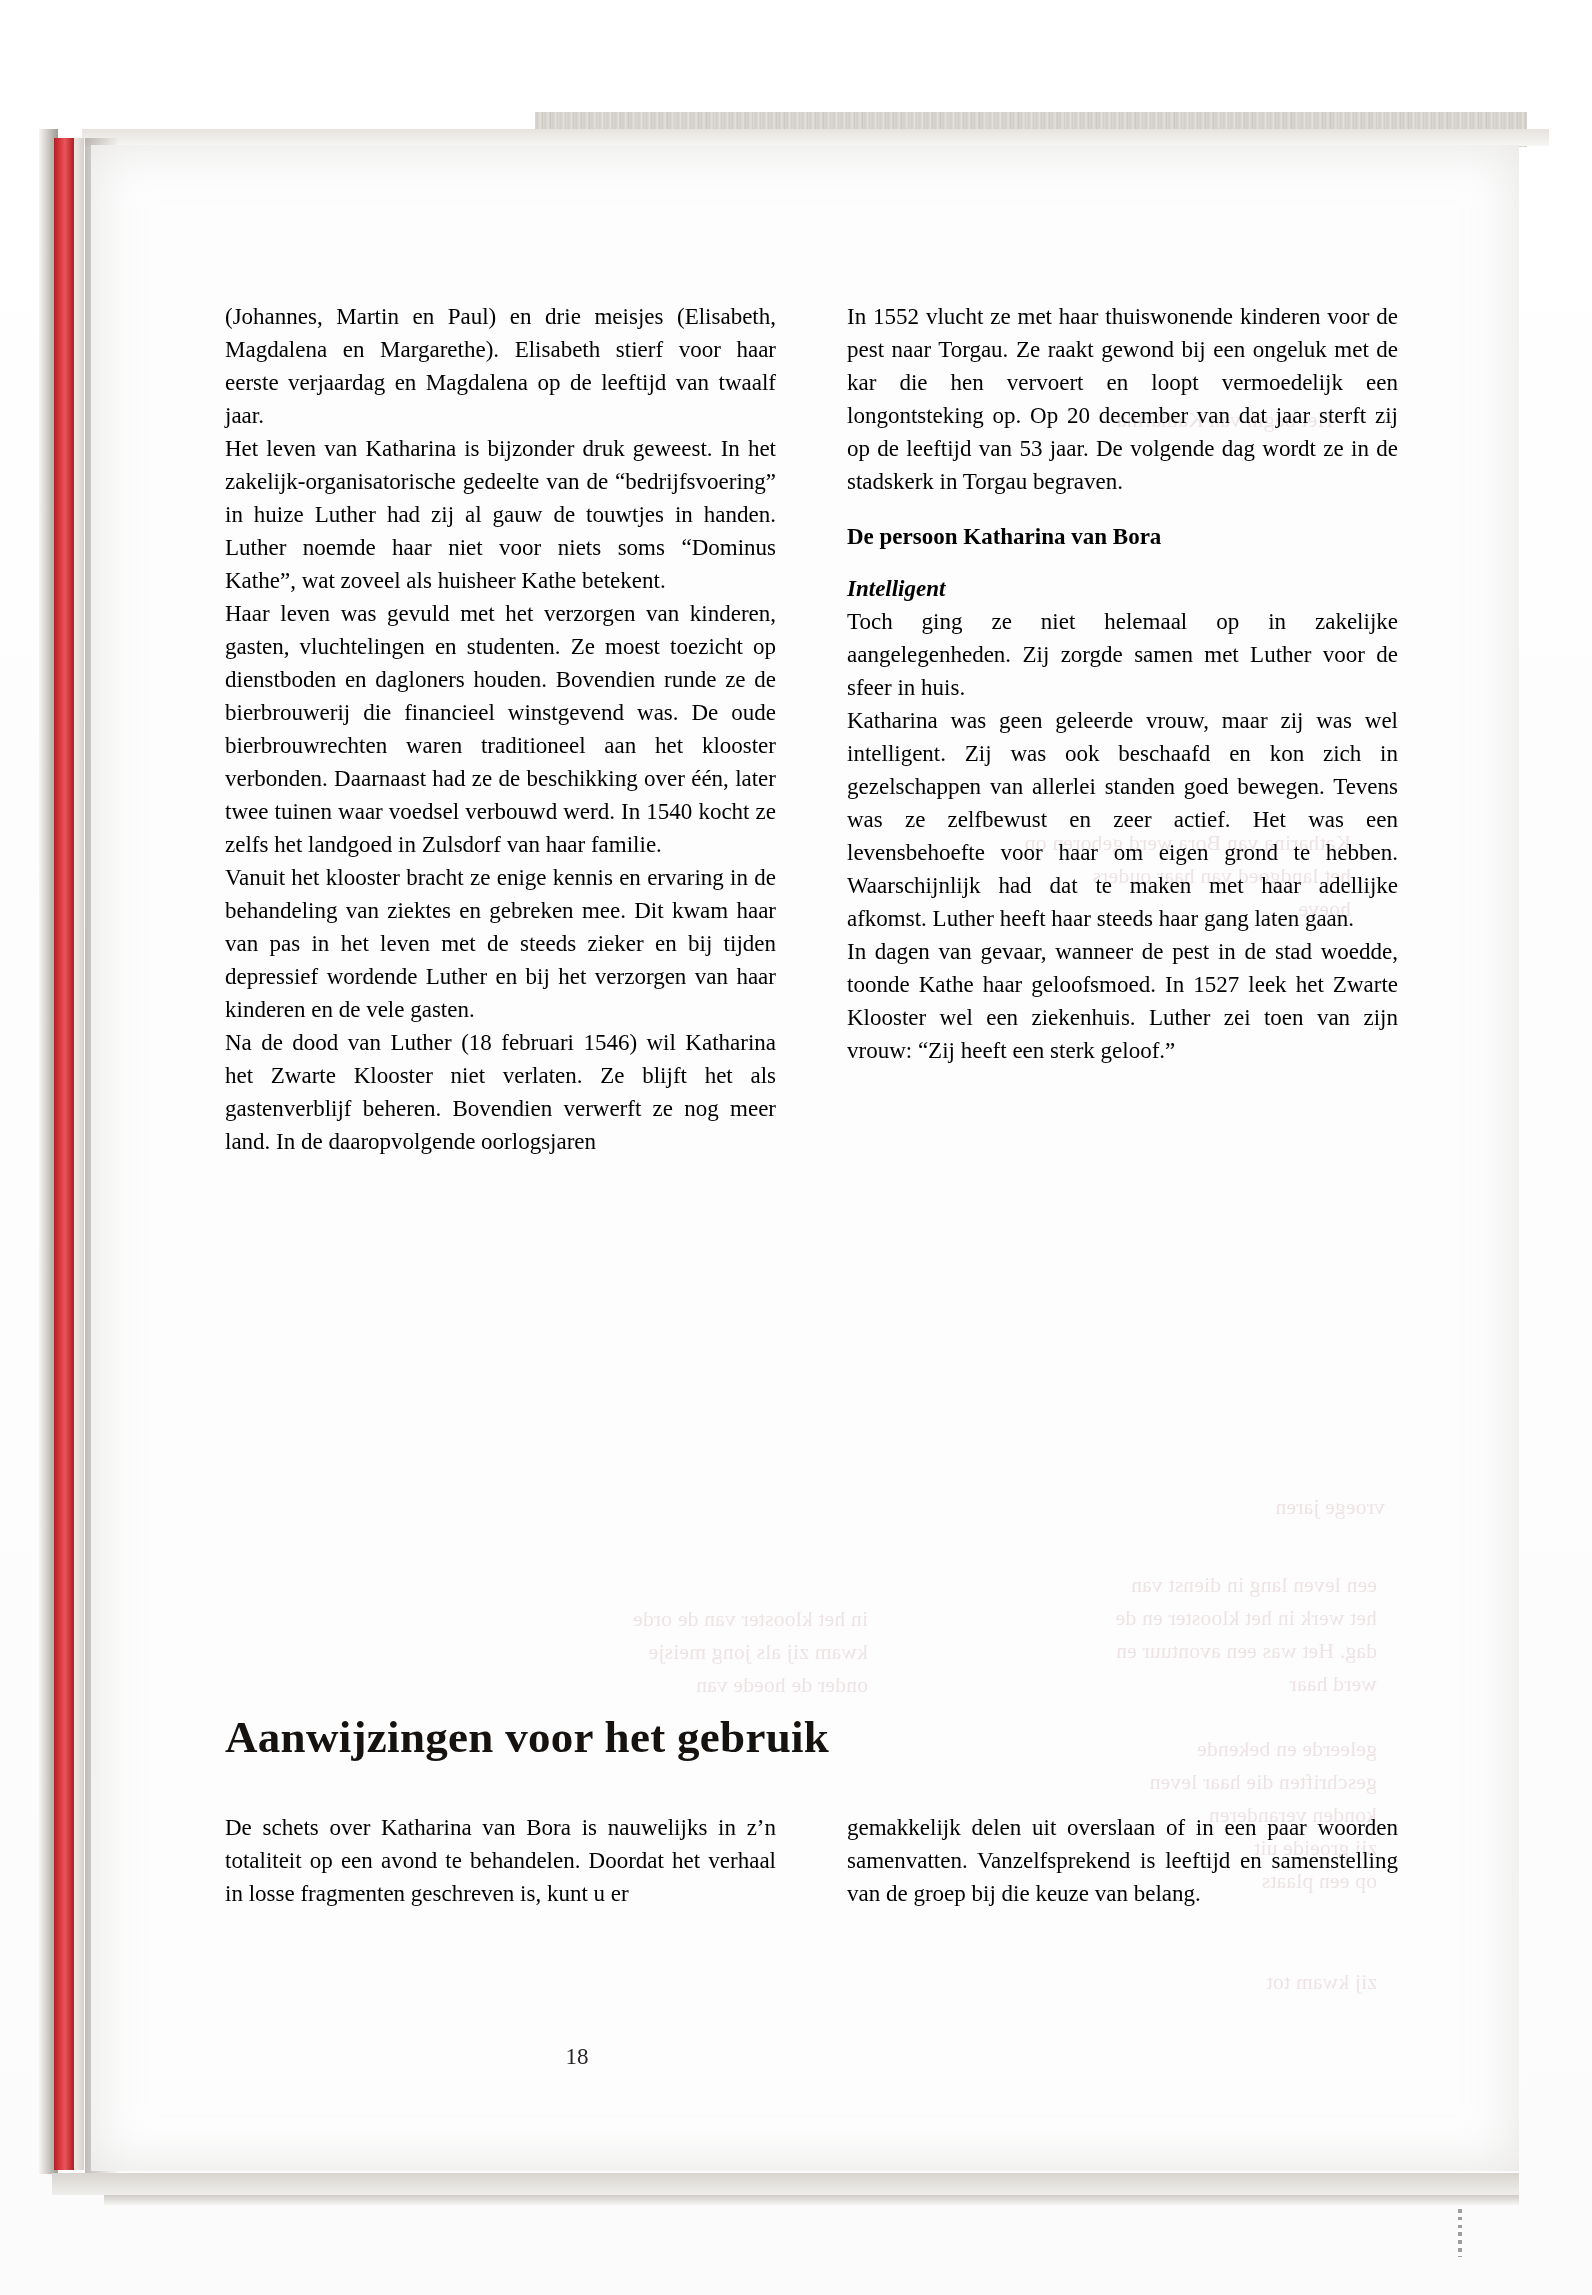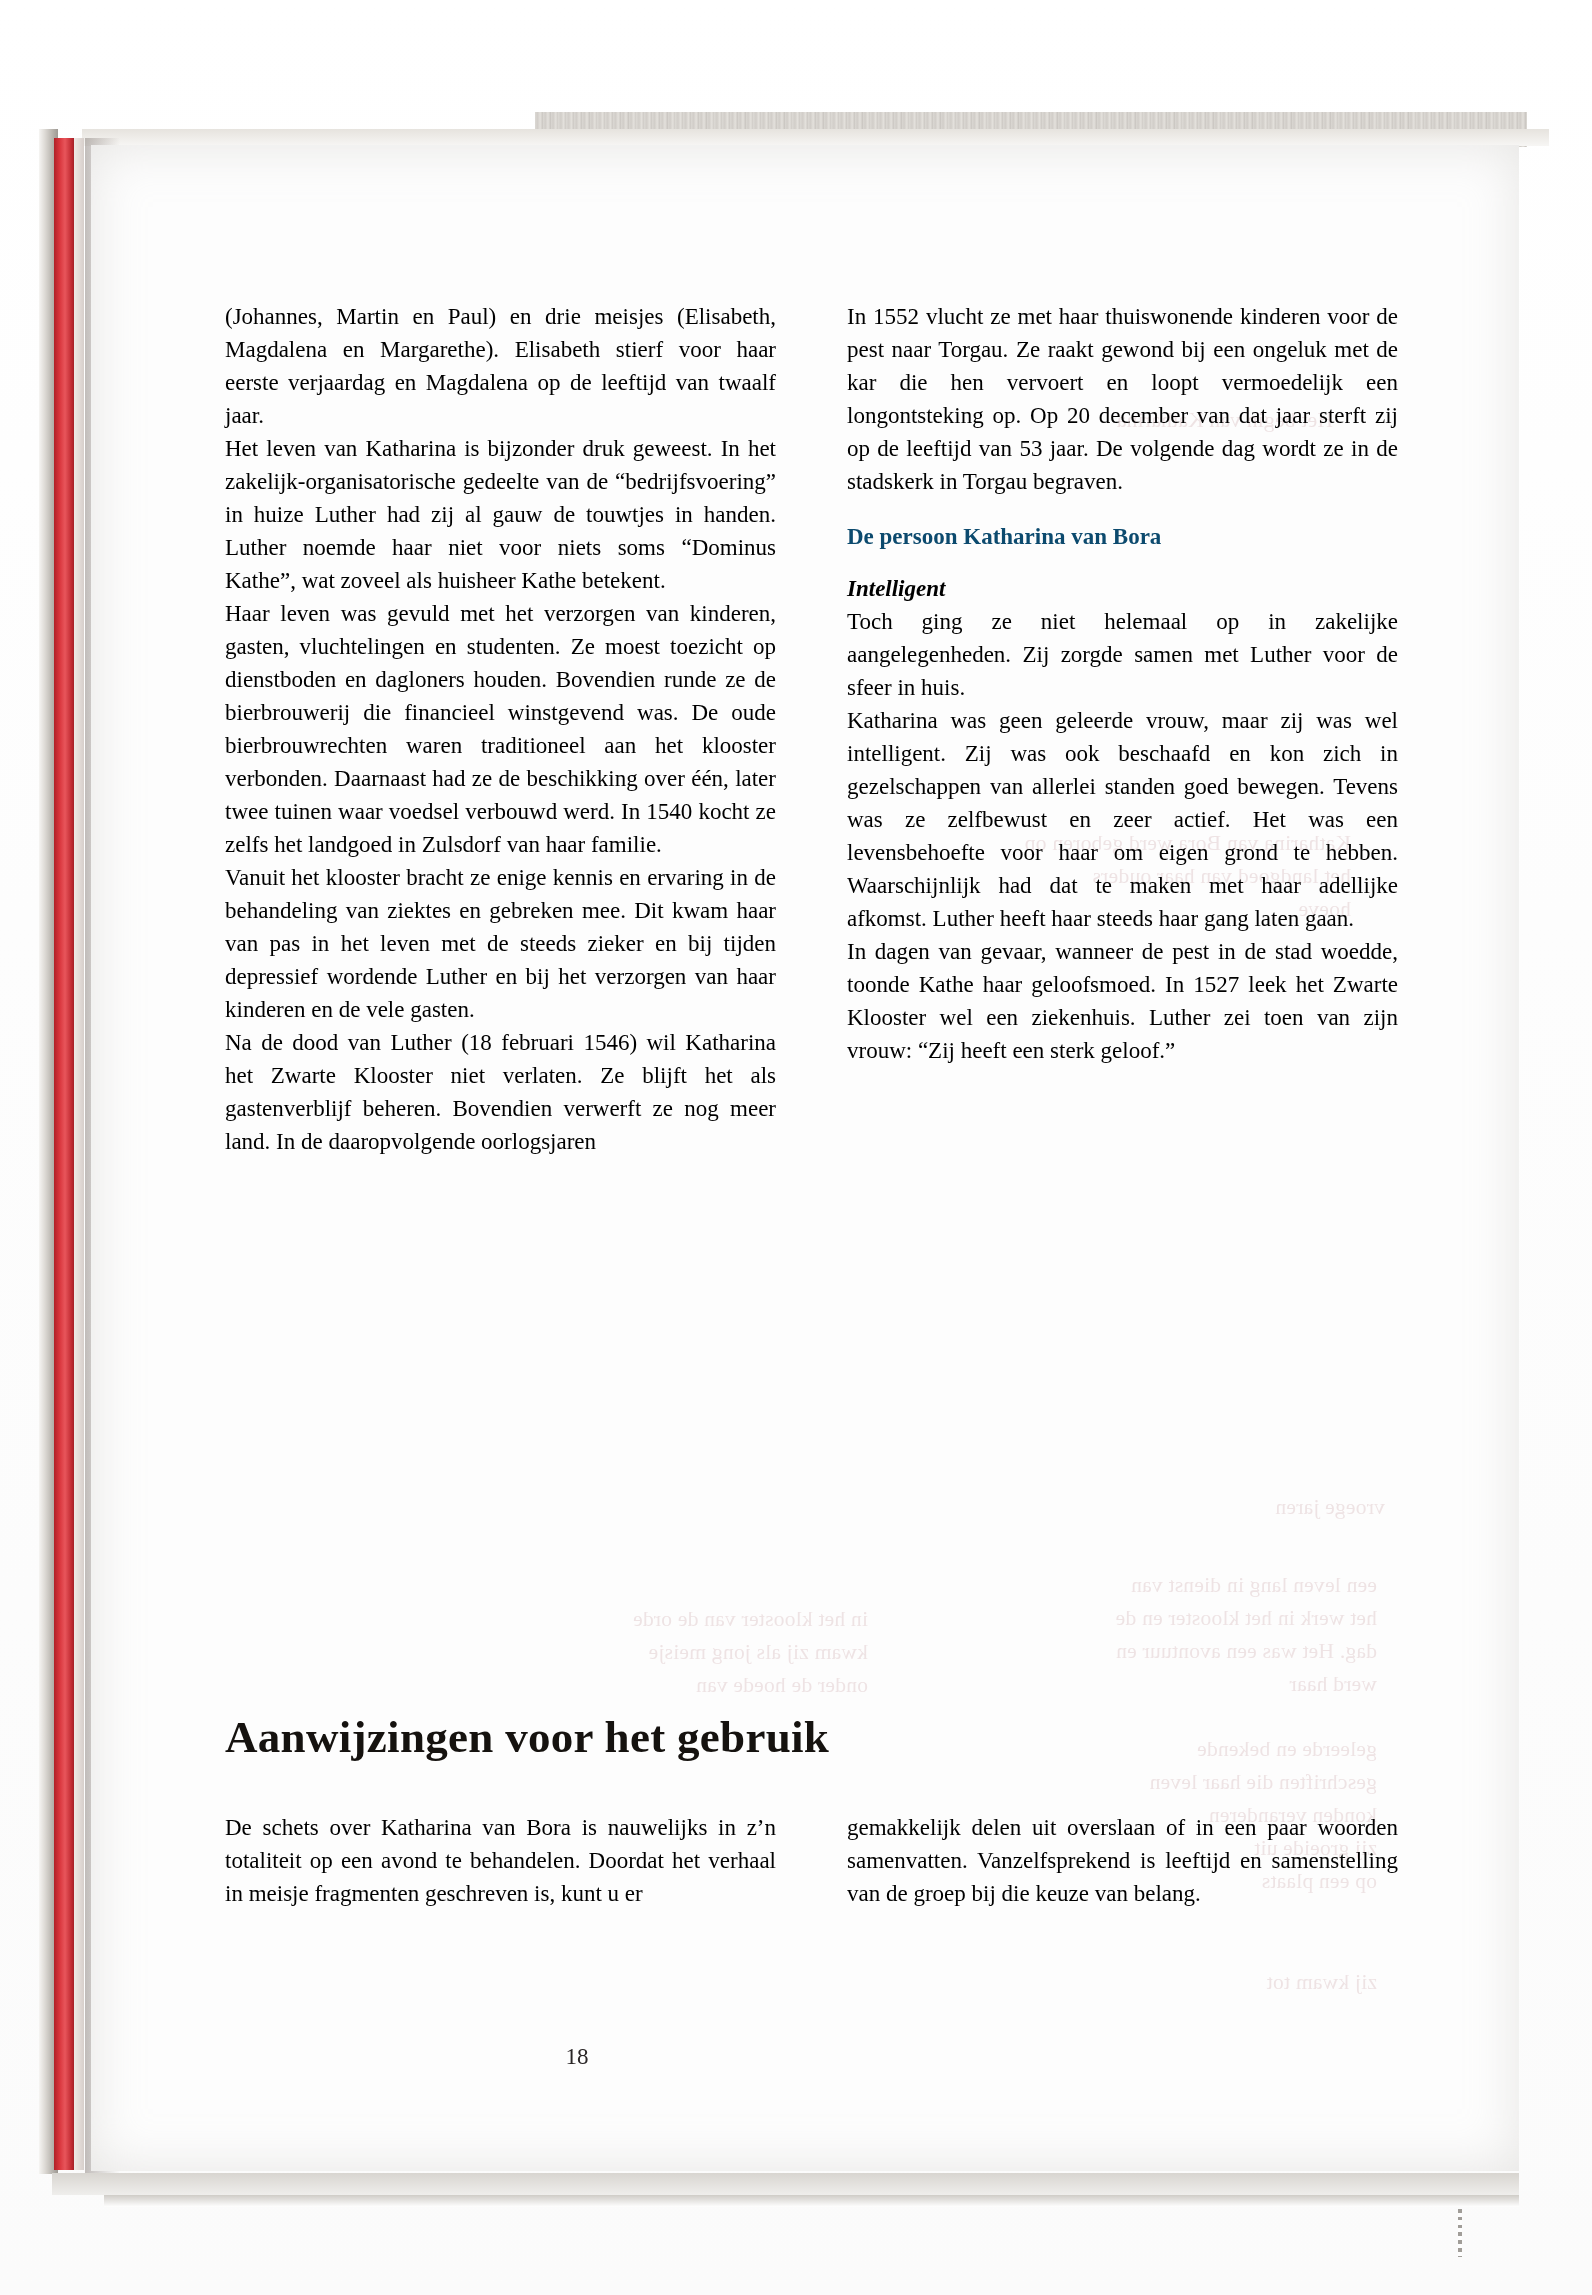--- a/index.html
+++ b/index.html
@@ -139,21 +139,21 @@
     font-family: "Liberation Serif", serif;
     -webkit-hyphens: none;
     hyphens: none;
   }
 
   h2.section {
     font-family: "Liberation Serif", serif;
     font-weight: bold;
     font-size: 23px;
     margin: 26px 0 22.4px 0;
-    color: #0c4a6e;
+    color: #000000;
   }
   .subhead {
     font-style: italic;
     font-size: 23px;
     line-height: 33px;
     margin: 0;
     color: #241f20;
     font-weight: bold;
   }
 
@@ -244,21 +244,21 @@
           <p>Toch ging ze niet helemaal op in zakelijke aangelegenheden. Zij zorgde samen met Luther voor de sfeer in huis.</p>
           <p>Katharina was geen geleerde vrouw, maar zij was wel intelligent. Zij was ook beschaafd en kon zich in gezelschappen van allerlei standen goed bewegen. Tevens was ze zelfbewust en zeer actief. Het was een levensbehoefte voor haar om eigen grond te hebben. Waarschijnlijk had dat te maken met haar adellijke afkomst. Luther heeft haar steeds haar gang laten gaan.</p>
           <p>In dagen van gevaar, wanneer de pest in de stad woedde, toonde Kathe haar geloofsmoed. In 1527 leek het Zwarte Klooster wel een ziekenhuis. Luther zei toen van zijn vrouw: “Zij heeft een sterk geloof.”</p>
         </div>
       </div>
 
       <div id="bigheading">Aanwijzingen voor het gebruik</div>
 
       <div class="cols2">
         <div class="col">
-          <p>De schets over Katharina van Bora is nauwelijks in z’n totaliteit op een avond te behandelen. Doordat het verhaal in meisje fragmenten geschreven is, kunt u er</p>
+          <p>De schets over Katharina van Bora is nauwelijks in z’n totaliteit op een avond te behandelen. Doordat het verhaal in losse fragmenten geschreven is, kunt u er</p>
         </div>
         <div class="col">
           <p>gemakkelijk delen uit overslaan of in een paar woorden samenvatten. Vanzelfsprekend is leeftijd en samenstelling van de groep bij die keuze van belang.</p>
         </div>
       </div>
 
       <div id="folio">18</div>
 
     </div>
   </div>

